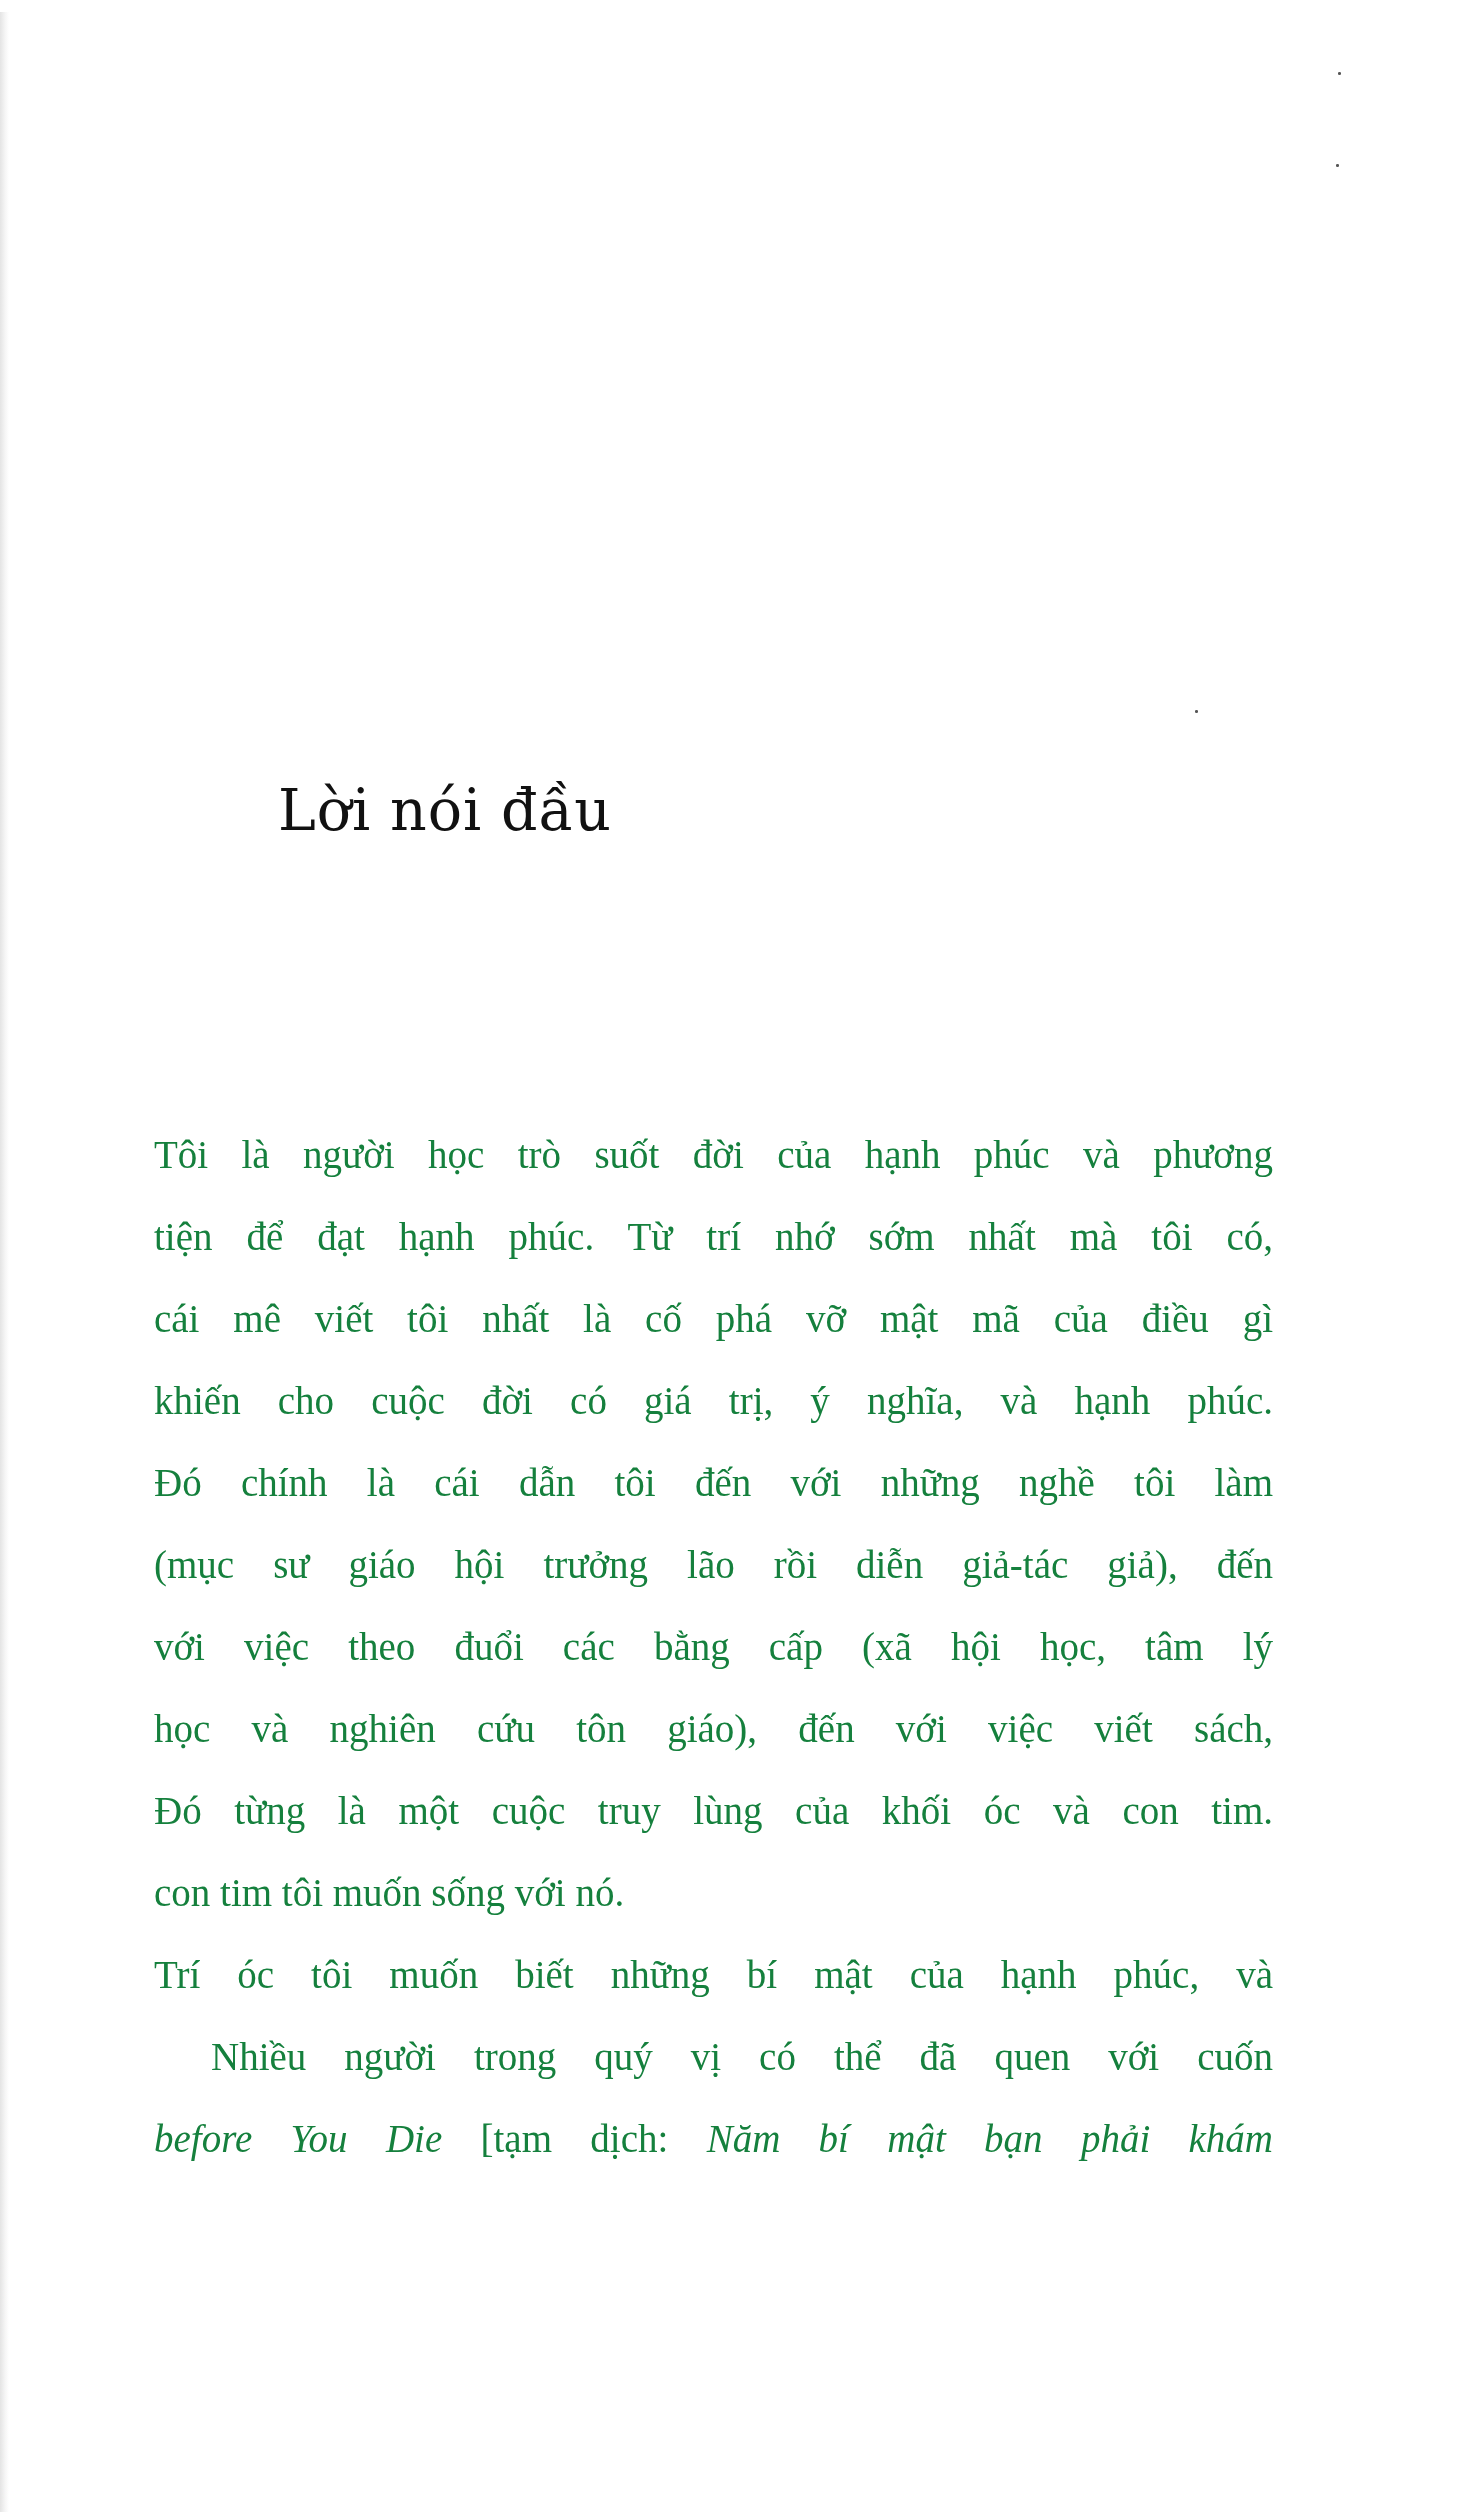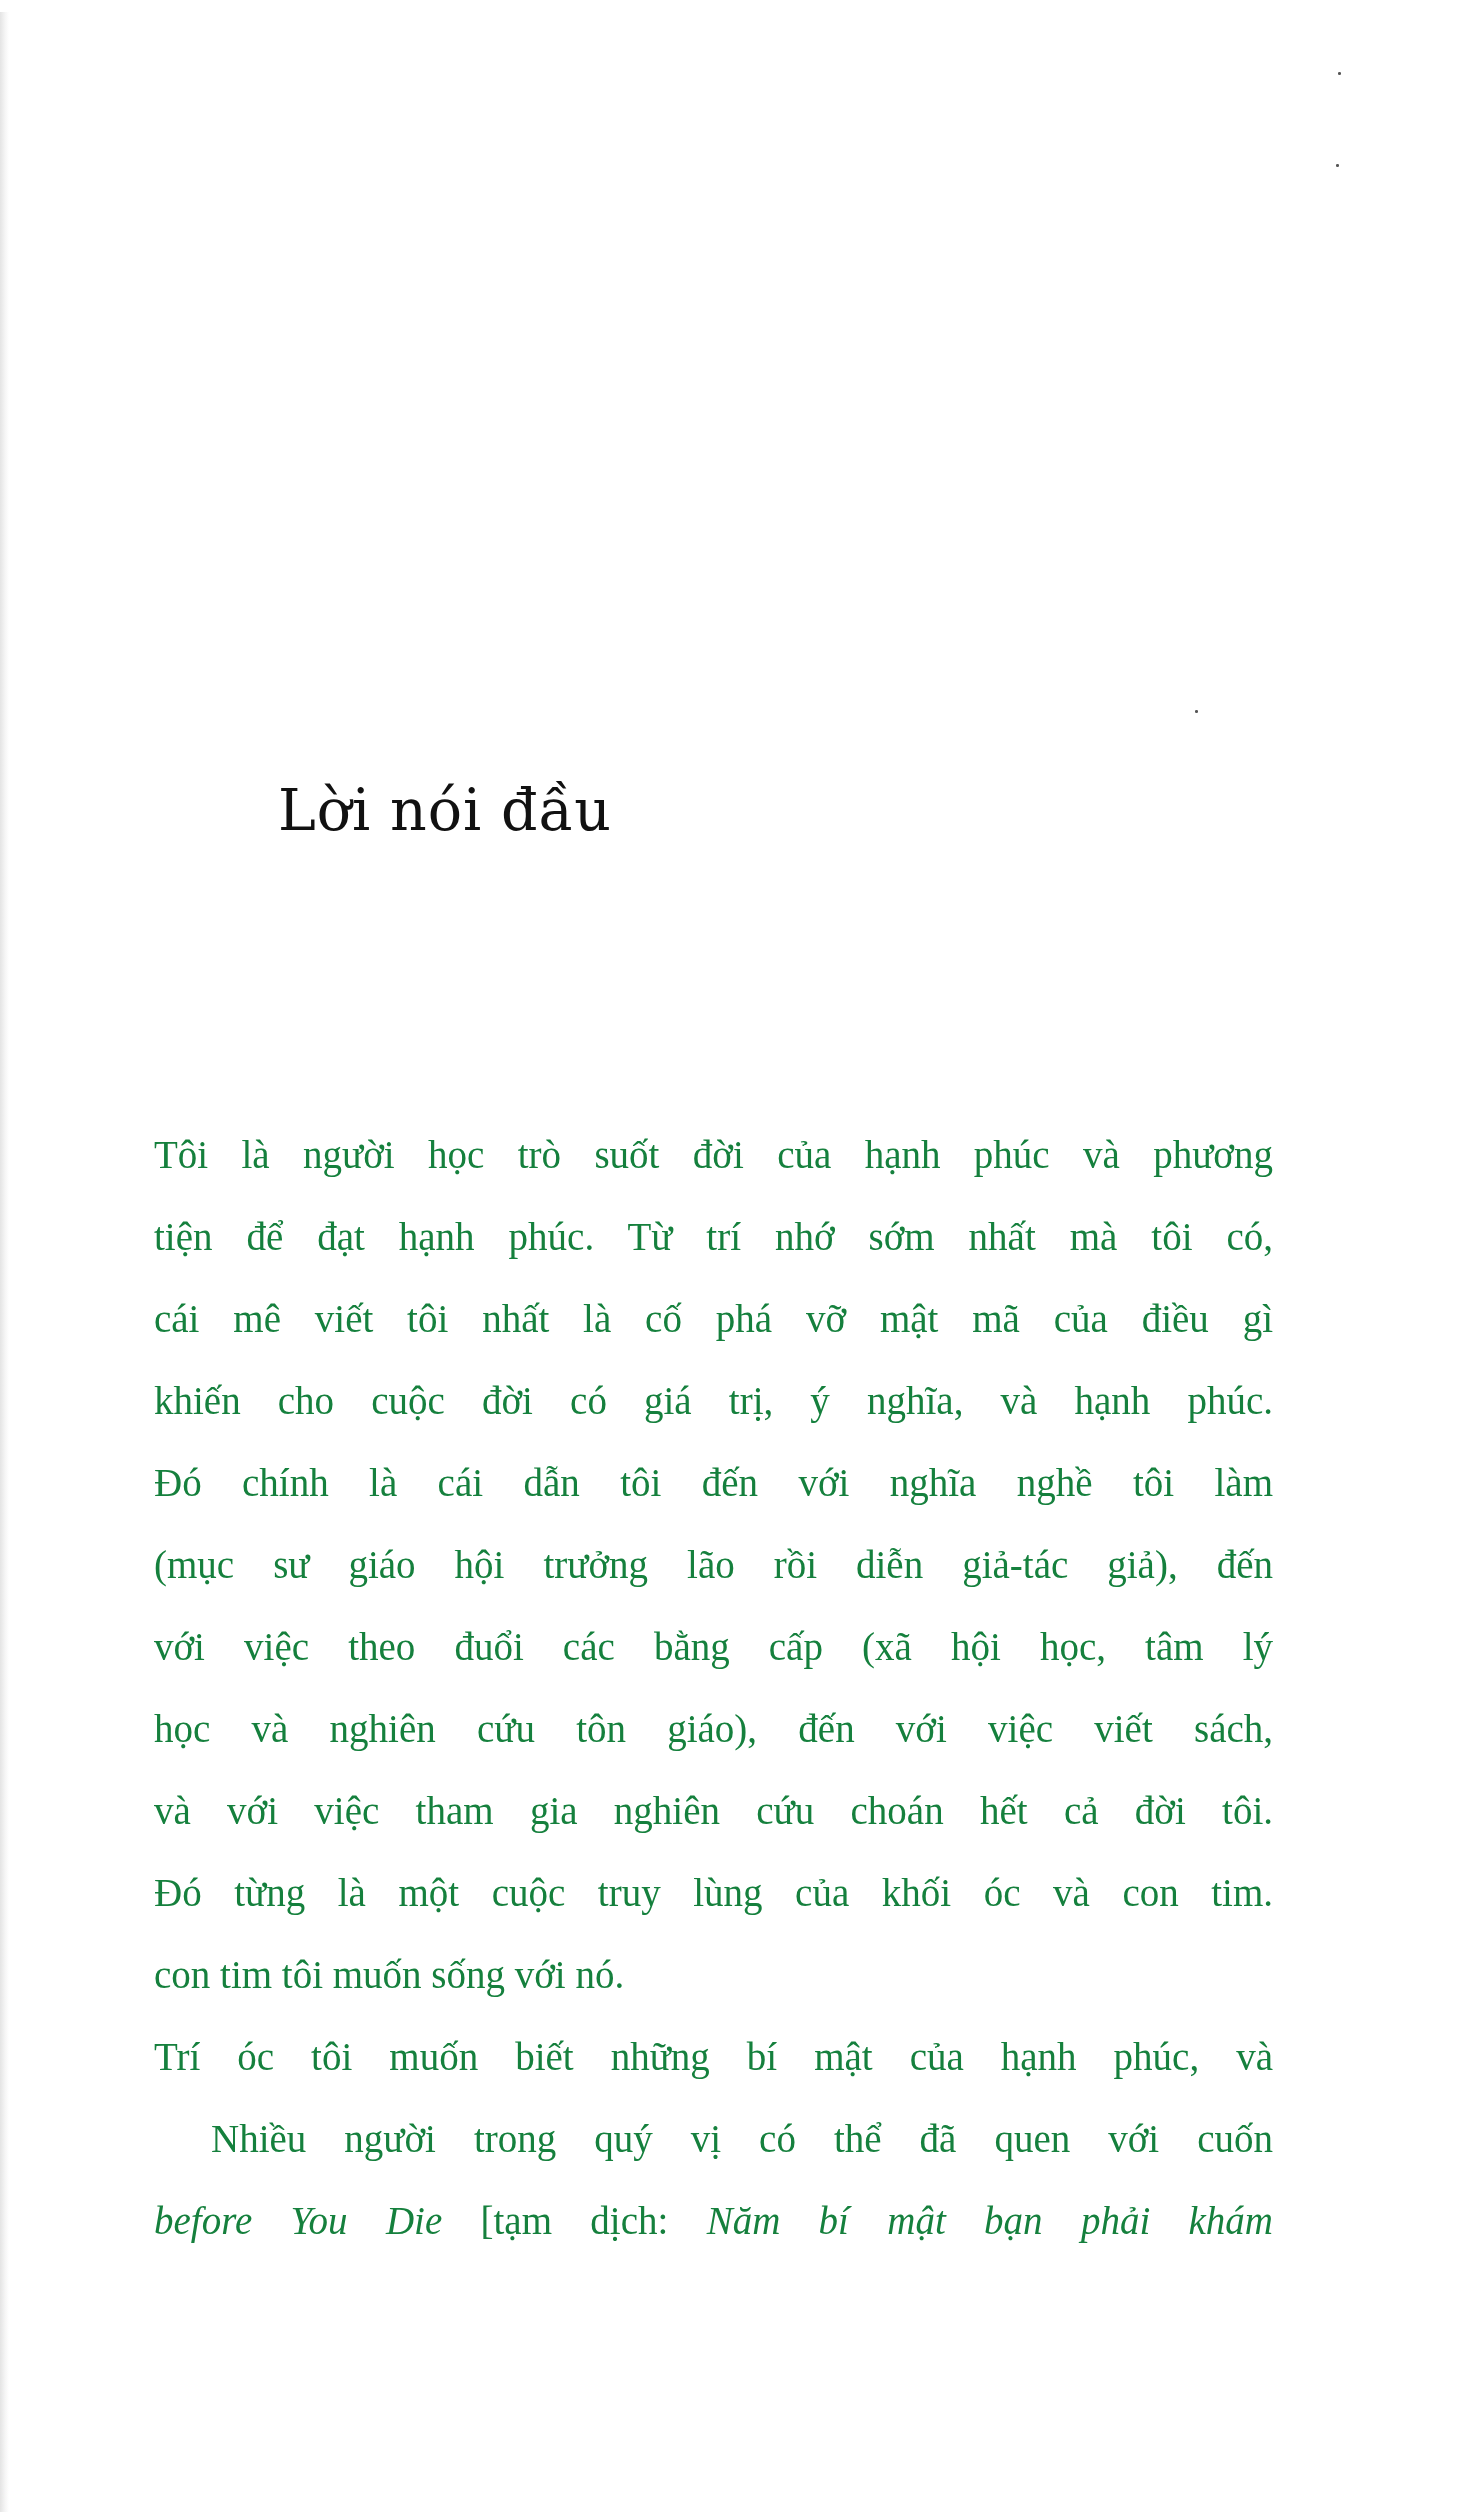--- a/index.html
+++ b/index.html
@@ -84,25 +84,24 @@
   <div class="speck" style="left:1195px;top:698px;"></div>
 
   <h1 class="chapter-title">Lời nói đầu</h1>
 
   <div class="body-text">
     <div>
       <span class="line">Tôi là người học trò suốt đời của hạnh phúc và phương</span>
       <span class="line">tiện để đạt hạnh phúc. Từ trí nhớ sớm nhất mà tôi có,</span>
       <span class="line">cái mê viết tôi nhất là cố phá vỡ mật mã của điều gì</span>
       <span class="line">khiến cho cuộc đời có giá trị, ý nghĩa, và hạnh phúc.</span>
-      <span class="line">Đó chính là cái dẫn tôi đến với nghĩa nghề tôi làm</span>
+      <span class="line">Đó chính là cái dẫn tôi đến với những nghề tôi làm</span>
       <span class="line">(mục sư giáo hội trưởng lão rồi diễn giả-tác giả), đến</span>
       <span class="line">với việc theo đuổi các bằng cấp (xã hội học, tâm lý</span>
       <span class="line">học và nghiên cứu tôn giáo), đến với việc viết sách,</span>
-      <span class="line">và với việc tham gia nghiên cứu choán hết cả đời tôi.</span>
       <span class="line">Đó từng là một cuộc truy lùng của khối óc và con tim.</span>
       <span class="line last">con tim tôi muốn sống với nó.</span>
       <span class="line">Trí óc tôi muốn biết những bí mật của hạnh phúc, và</span>
     </div>
     <div>
       <span class="line indent">Nhiều người trong quý vị có thể đã quen với cuốn</span>
       <span class="line"><em>before You Die</em><span> [tạm dịch: </span><em>Năm bí mật bạn phải khám</em></span>
     </div>
   </div>
 </div>

